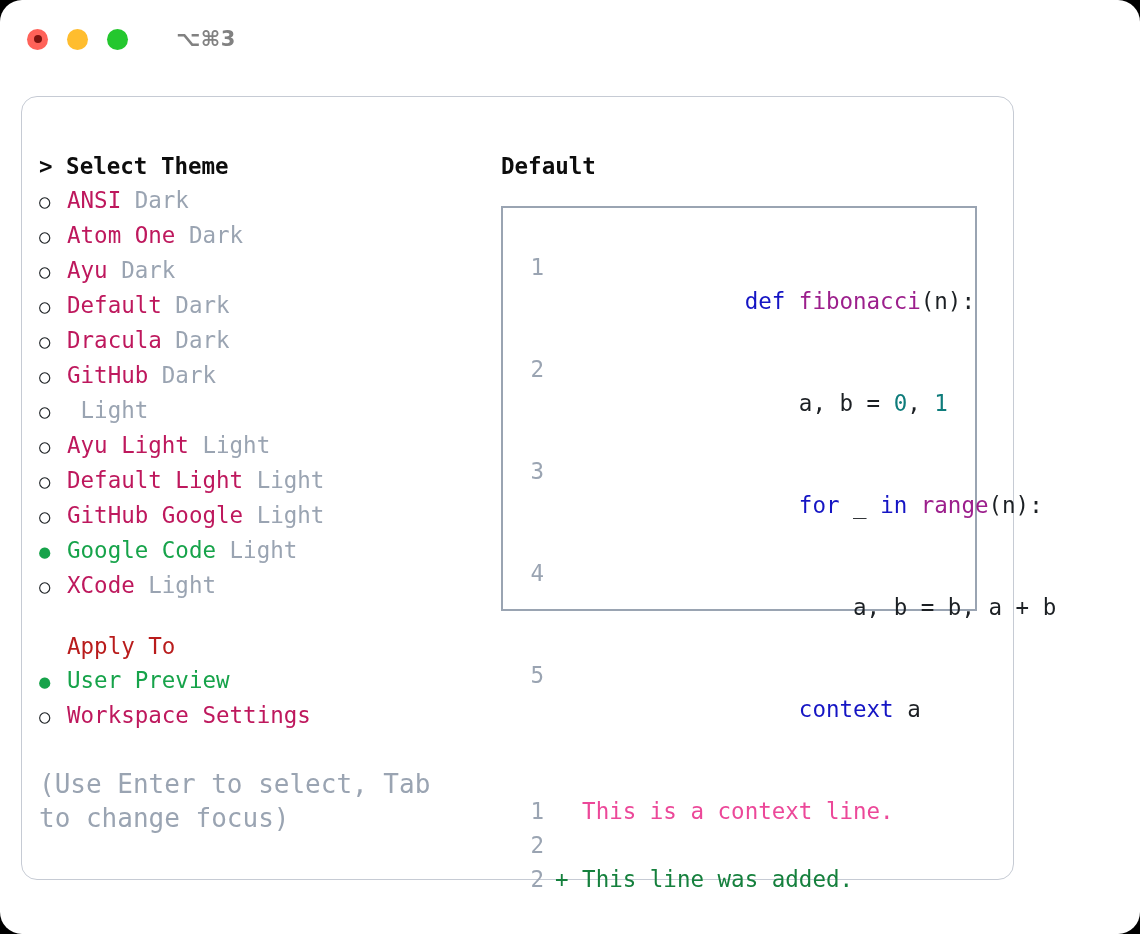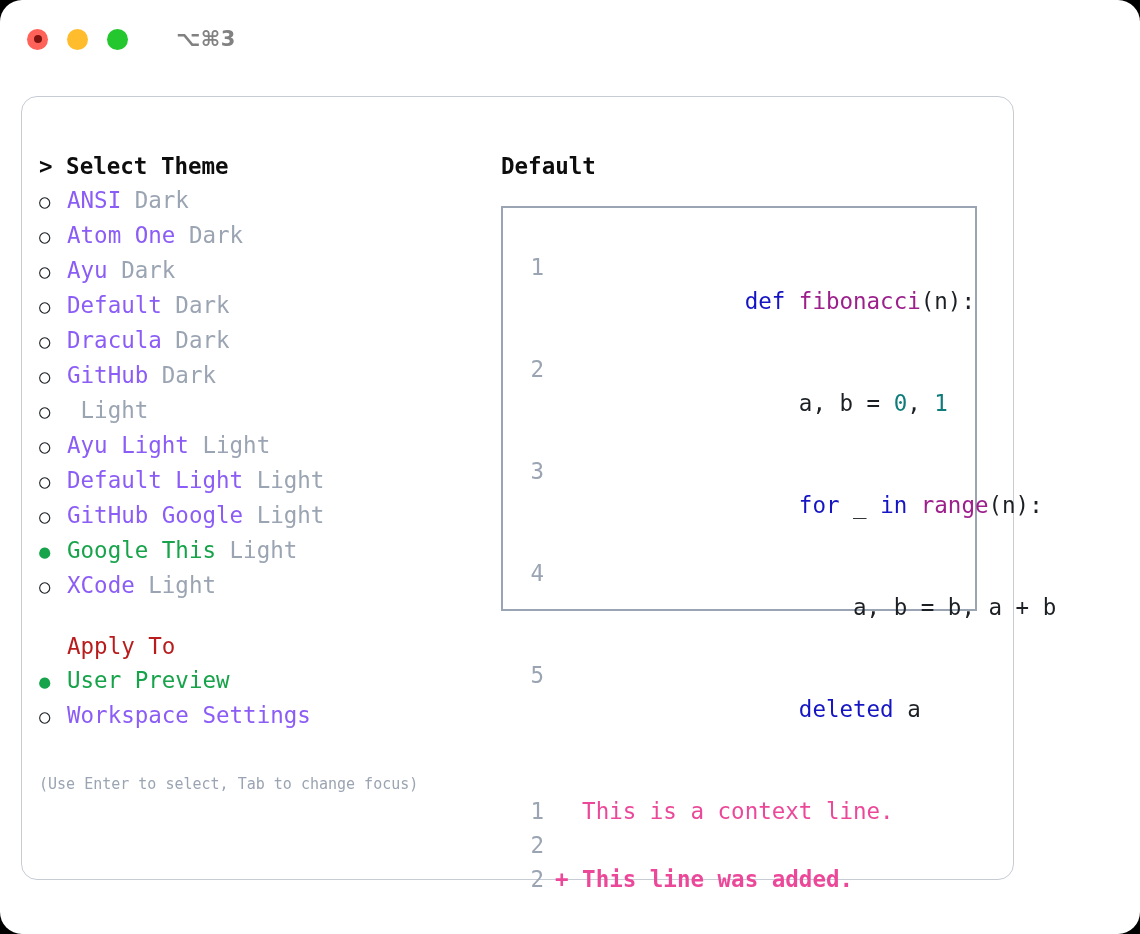--- a/index.html
+++ b/index.html
@@ -107,29 +107,29 @@
     white-space: pre;
   }
   .marker {
     display: inline-block;
     width: 28px;
     flex: 0 0 28px;
     font-size: 19px;
     color: #1c2024;
   }
   .marker.selected { color: #16a34a; }
-  .opt-label { color: #8b5cf6; }
+  .opt-label { color: #be185d; }
   .opt-row.selected .opt-label { color: #16a34a; }
   .opt-suffix { color: #9aa4b2; }
 
   .spacer-16 { height: 26px; }
   .spacer-34 { height: 34px; }
 
   .hint {
-    font-size: 15px;
+    font-size: 26px;
     line-height: 34px;
     color: #9aa4b2;
     width: 420px;
   }
 
   
   .preview-title {
     font-size: 22.5px;
     line-height: 34px;
     color: #0d0d0d;
@@ -159,21 +159,21 @@
     text-align: right;
     margin-right: 11px;
   }
   .code-text { white-space: pre; }
   .tok-kw  { color: #1515c4; }
   .tok-fn  { color: #9c1f8c; }
   .tok-num { color: #0e7c7b; }
   .tok-id  { color: #1c2024; }
   .tok-ctx { color: #ec4899; }
   .tok-del { color: #c41b10; }
-  .tok-add { color: #ec4899; font-weight: bold; }
+  .tok-add { color: #15803d; }
   .code-gap { height: 34px; }
 </style>
 </head>
 <body>
 
 <div class="window">
 
   <div class="titlebar">
     <div class="lights">
       <span class="light light-red">
@@ -236,21 +236,21 @@
           <span class="opt-label">Default Light</span>
           <span class="opt-suffix"> Light</span>
         </div>
         <div class="opt-row">
           <span class="marker">○</span>
           <span class="opt-label">GitHub Google</span>
           <span class="opt-suffix"> Light</span>
         </div>
         <div class="opt-row selected">
           <span class="marker selected">●</span>
-          <span class="opt-label">Google This</span>
+          <span class="opt-label">Google Code</span>
           <span class="opt-suffix"> Light</span>
         </div>
         <div class="opt-row">
           <span class="marker">○</span>
           <span class="opt-label">XCode</span>
           <span class="opt-suffix"> Light</span>
         </div>
       </div>
 
       <div class="spacer-16"></div>
@@ -299,21 +299,21 @@
           </div>
           <div class="code-line">
             <span class="lineno">4</span>
             <span class="code-text">
               <span class="tok-id">        a, b = b, a + b</span>
             </span>
           </div>
           <div class="code-line">
             <span class="lineno">5</span>
             <span class="code-text">
-              <span class="tok-id">    </span><span class="tok-kw">deleted</span><span class="tok-id"> a</span>
+              <span class="tok-id">    </span><span class="tok-kw">context</span><span class="tok-id"> a</span>
             </span>
           </div>
         </div>
 
         <div class="code-gap"></div>
 
         <div>
           <div class="code-line">
             <span class="lineno">1</span>
             <span class="code-text tok-ctx">  This is a context line.</span>

